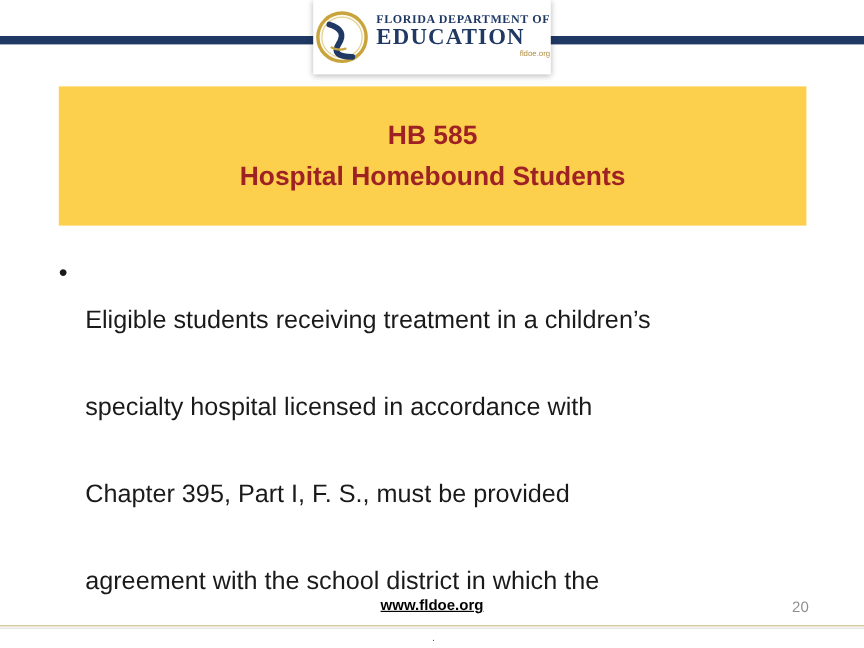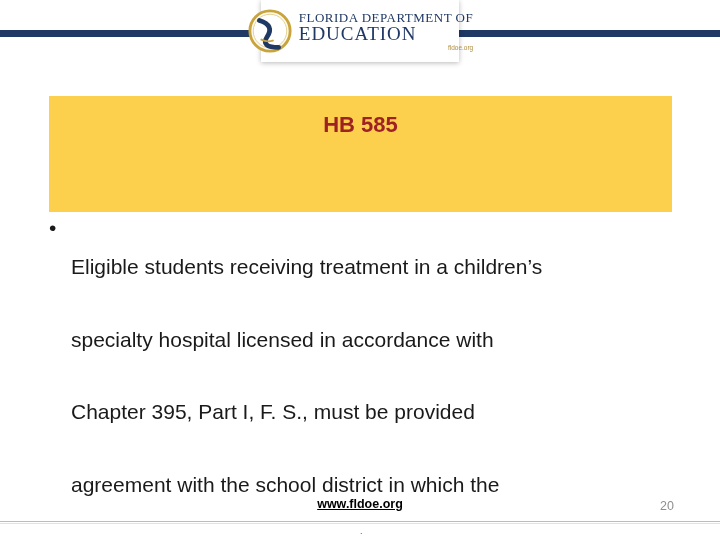--- a/index.html
+++ b/index.html
@@ -30,48 +30,47 @@
     z-index: 2;
     display: flex;
     align-items: center;
     justify-content: center;
     gap: 6px;
   }
   .seal { width: 46px; height: 46px; flex: 0 0 auto; }
   .logo-text { display: flex; flex-direction: column; line-height: 1; }
   .logo-line1 {
     font-family: "Liberation Serif", serif;
-    font-size: 13px; letter-spacing: 0.5px;
-    color: #1f3864; font-weight: normal;
+    font-size: 10px; letter-spacing: 0.5px;
+    color: #1f3864; font-weight: bold;
     white-space: nowrap;
   }
   .logo-line2 {
     font-family: "Liberation Serif", serif;
     font-size: 19px; letter-spacing: 1px;
-    color: #1f3864; font-weight: normal;
+    color: #1f3864; font-weight: bold;
     margin-top: 0;
     white-space: nowrap;
   }
   .logo-line3 {
     font-size: 6.5px;
     color: #b08d3f;
     text-align: right;
     margin-top: 2px;
   }
 
   
   .title-box {
     position: absolute;
     left: 49px; top: 72px;
     width: 623px; height: 116px;
     background: #fccf4d;
     text-align: center;
     box-sizing: border-box;
-    padding-top: 12px;
-    margin-top: 24px;
+    padding-top: 24px;
   }
   .title-line {
     font-size: 22px;
     font-weight: bold;
     line-height: 34px;
     color: #9e2123;
     white-space: nowrap;
   }
 
   
@@ -149,20 +148,21 @@
     </svg>
     <div class="logo-text">
       <div class="logo-line1">FLORIDA DEPARTMENT OF</div>
       <div class="logo-line2">EDUCATION</div>
       <div class="logo-line3">fldoe.org</div>
     </div>
   </div>
 
   <div class="title-box">
     <div class="title-line">HB 585</div>
+    <div class="title-line">Hospital Homebound Students</div>
   </div>
 
   <div class="body-area">
     <div class="bullet-row">
       <span class="bullet-char">•</span>
       <div class="bullet-text">
         <div class="body-line">Eligible students receiving treatment in a children’s</div>
         <div class="body-line">specialty hospital licensed in accordance with</div>
         <div class="body-line">Chapter 395, Part I, F. S., must be provided</div>
         <div class="body-line">agreement with the school district in which the</div>

